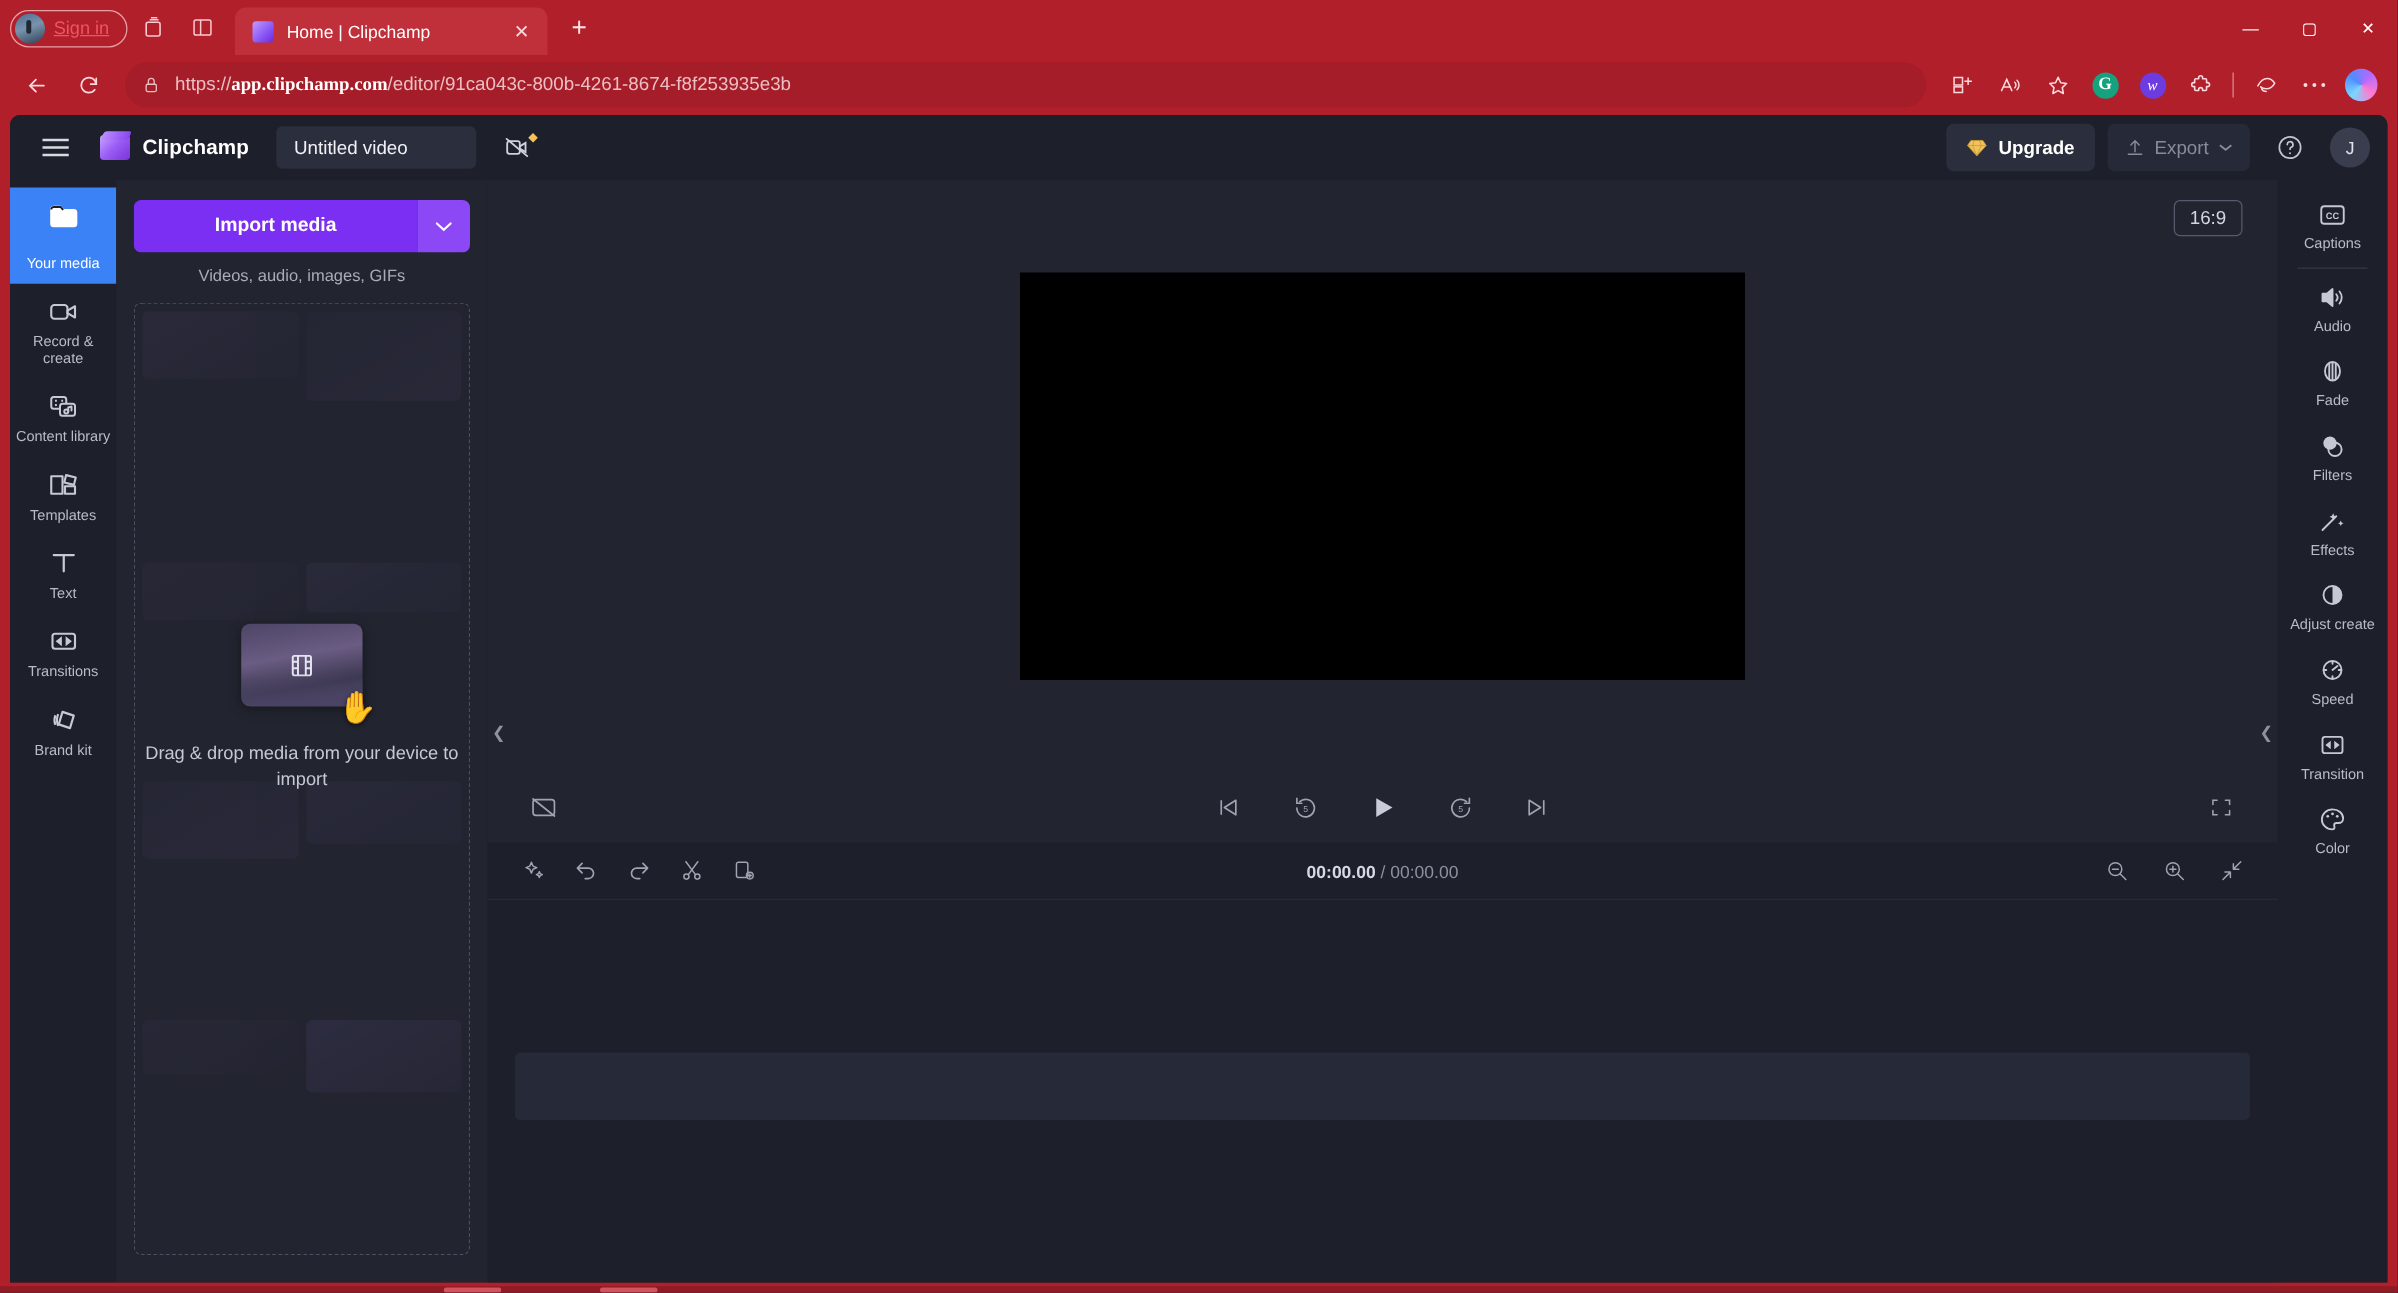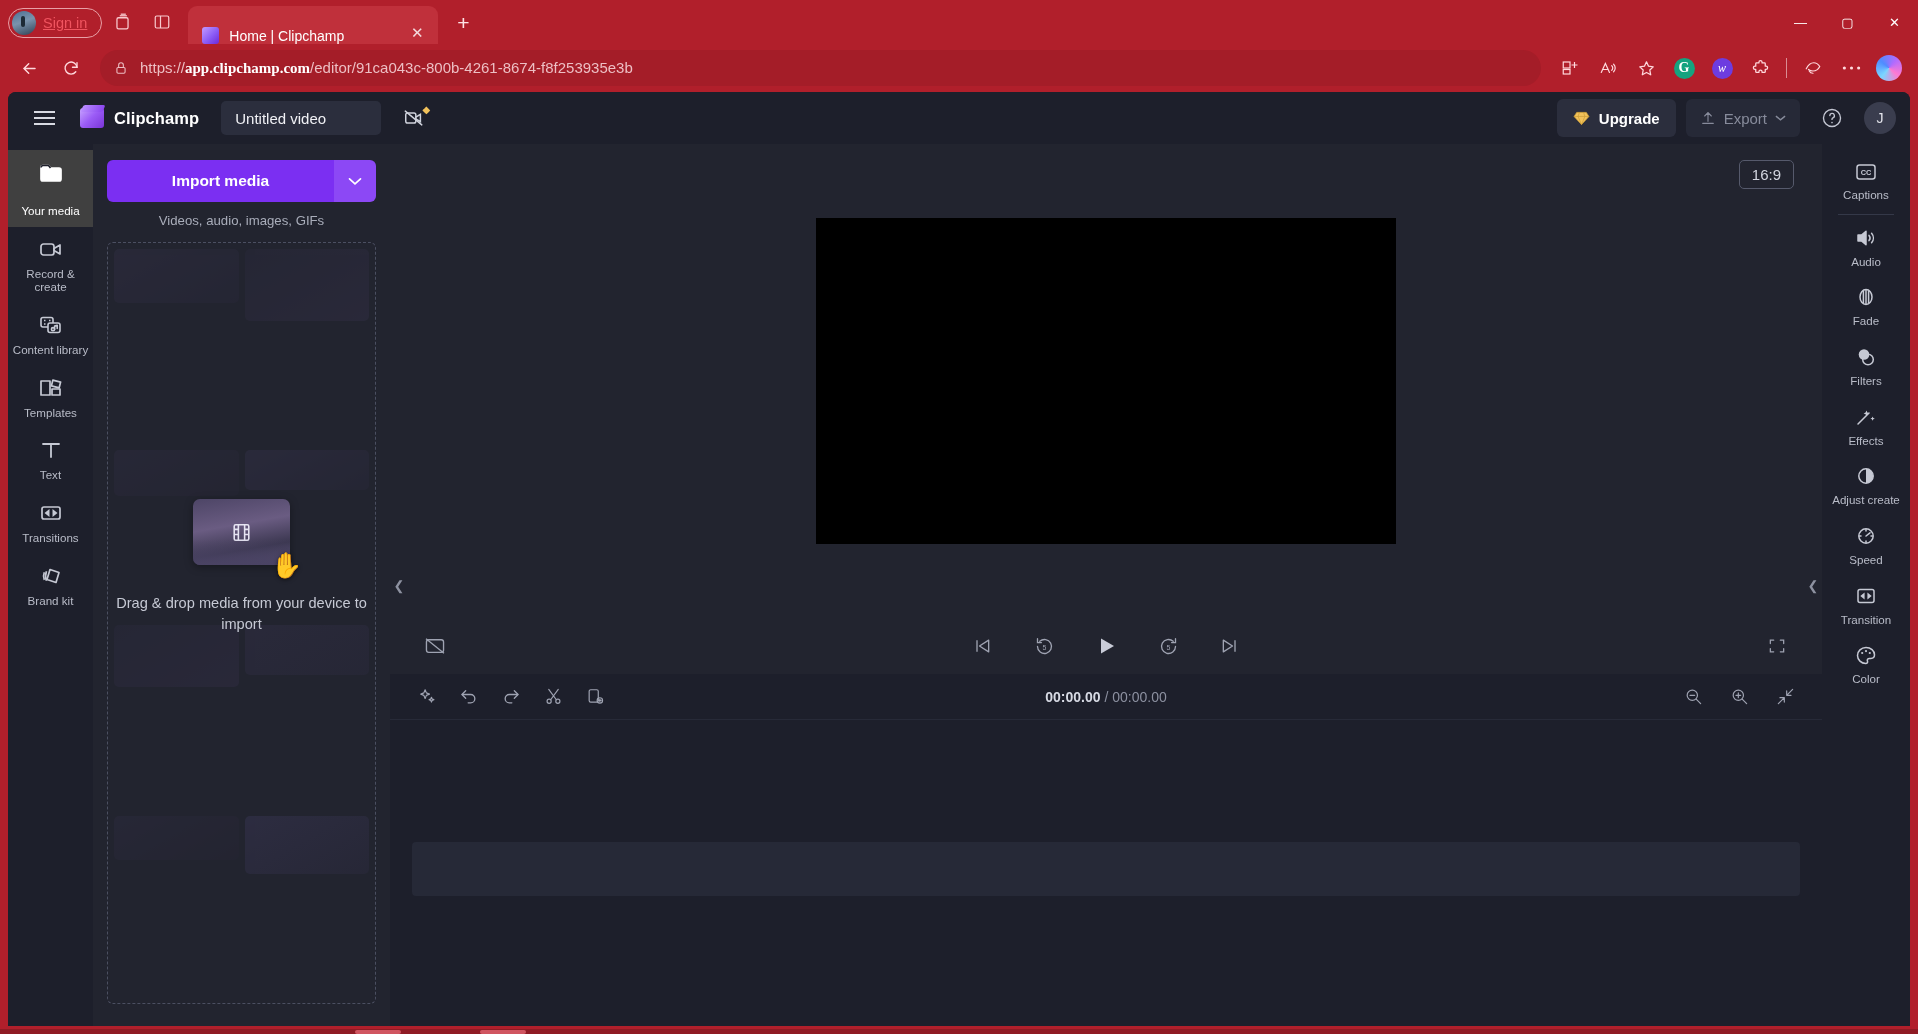--- a/index.html
+++ b/index.html
@@ -22,21 +22,21 @@
     color:#f0545f; font-size:14.5px;text-decoration:underline;
   }
   .signin-ava { width:24px; height:24px; border-radius:50%;
     background:linear-gradient(160deg,#4a6f93 0%,#7a93ad 45%,#2d3f52 100%); flex:none; position:relative; overflow:hidden;}
   .signin-ava::after{content:"";position:absolute;left:9px;top:5px;width:4px;height:11px;background:#1d2a36;border-radius:2px;}
 
   .tab-icn-btn { width:40px; height:38px; margin-bottom:3px; display:flex; align-items:center; justify-content:center; border-radius:6px; }
   .tab-icn-btn svg { opacity:.92; }
 
   .tab {
-    display:flex; align-items:flex-end; gap:10px;
+    display:flex; align-items:center; gap:10px;
     width:250px; height:38px; padding:0 10px 0 14px;
     background:#c0303b; border-radius:9px 9px 0 0; margin-left:6px;
   }
   .tab-fav { width:17px; height:17px; border-radius:3px; flex:none;
     background:linear-gradient(135deg,#c49bff 0%,#8b5cf6 55%,#6d28d9 100%); }
   .tab-title { flex:1; font-size:14px; color:#fff; white-space:nowrap; overflow:hidden; text-overflow:ellipsis; }
   .tab-close { width:22px; height:22px; display:flex; align-items:center; justify-content:center; border-radius:4px; color:#f4dadd; font-size:15px; }
   .newtab { width:34px; height:34px; margin:0 0 4px 8px; display:flex; align-items:center; justify-content:center; color:#ffe3e6; font-size:21px; font-weight:300; border-radius:6px;}
 
   .winctl { position:absolute; right:0; top:0; height:44px; display:flex; }
@@ -84,21 +84,21 @@
   .help-btn { width:40px;height:40px;margin-left:12px;display:flex;align-items:center;justify-content:center;color:#c3c6d2;}
   .avatar { width:32px;height:32px;border-radius:50%;background:#3a3d4e;margin-left:12px;display:flex;align-items:center;justify-content:center;
             font-size:14px;color:#e4e5ec;}
 
   .appbody { flex:1; display:flex; min-height:0; }
 
   
   .rail { width:85px; background:#1d1f2b; display:flex; flex-direction:column; align-items:center; padding-top:6px; flex:none;}
   .rail-item { width:85px; padding:10px 2px 9px; display:flex; flex-direction:column; align-items:center; gap:6px;
                font-size:11.6px; color:#b9bcc8; line-height:1.18; text-align:center;}
-  .rail-item.active { background:#404040; color:#fff;gap:20px; }
+  .rail-item.active { background:#3b82f6; color:#fff;gap:20px; }
   .rail-item.active svg { stroke:#fff; }
   .rail-item svg { stroke:#c6c9d4; }
 
   
   .mediapanel { width:297px; background:#22242f; padding:16px 14px 0; flex:none; display:flex; flex-direction:column;}
   .import-row { display:flex; height:42px; border-radius:6px; overflow:hidden; }
   .import-main { flex:1; background:#7b2ff2; display:flex; align-items:center; justify-content:center; color:#fff; font-size:15.5px; font-weight:600;}
   .import-caret { width:42px; background:#8c48f5; display:flex; align-items:center; justify-content:center; color:#fff;}
   .import-sub { text-align:center; font-size:13.2px; color:#a9adba; margin-top:11px; }
   .dropzone { margin-top:14px; flex:1; border:1.5px dashed #4b4f61; border-radius:6px; position:relative;

